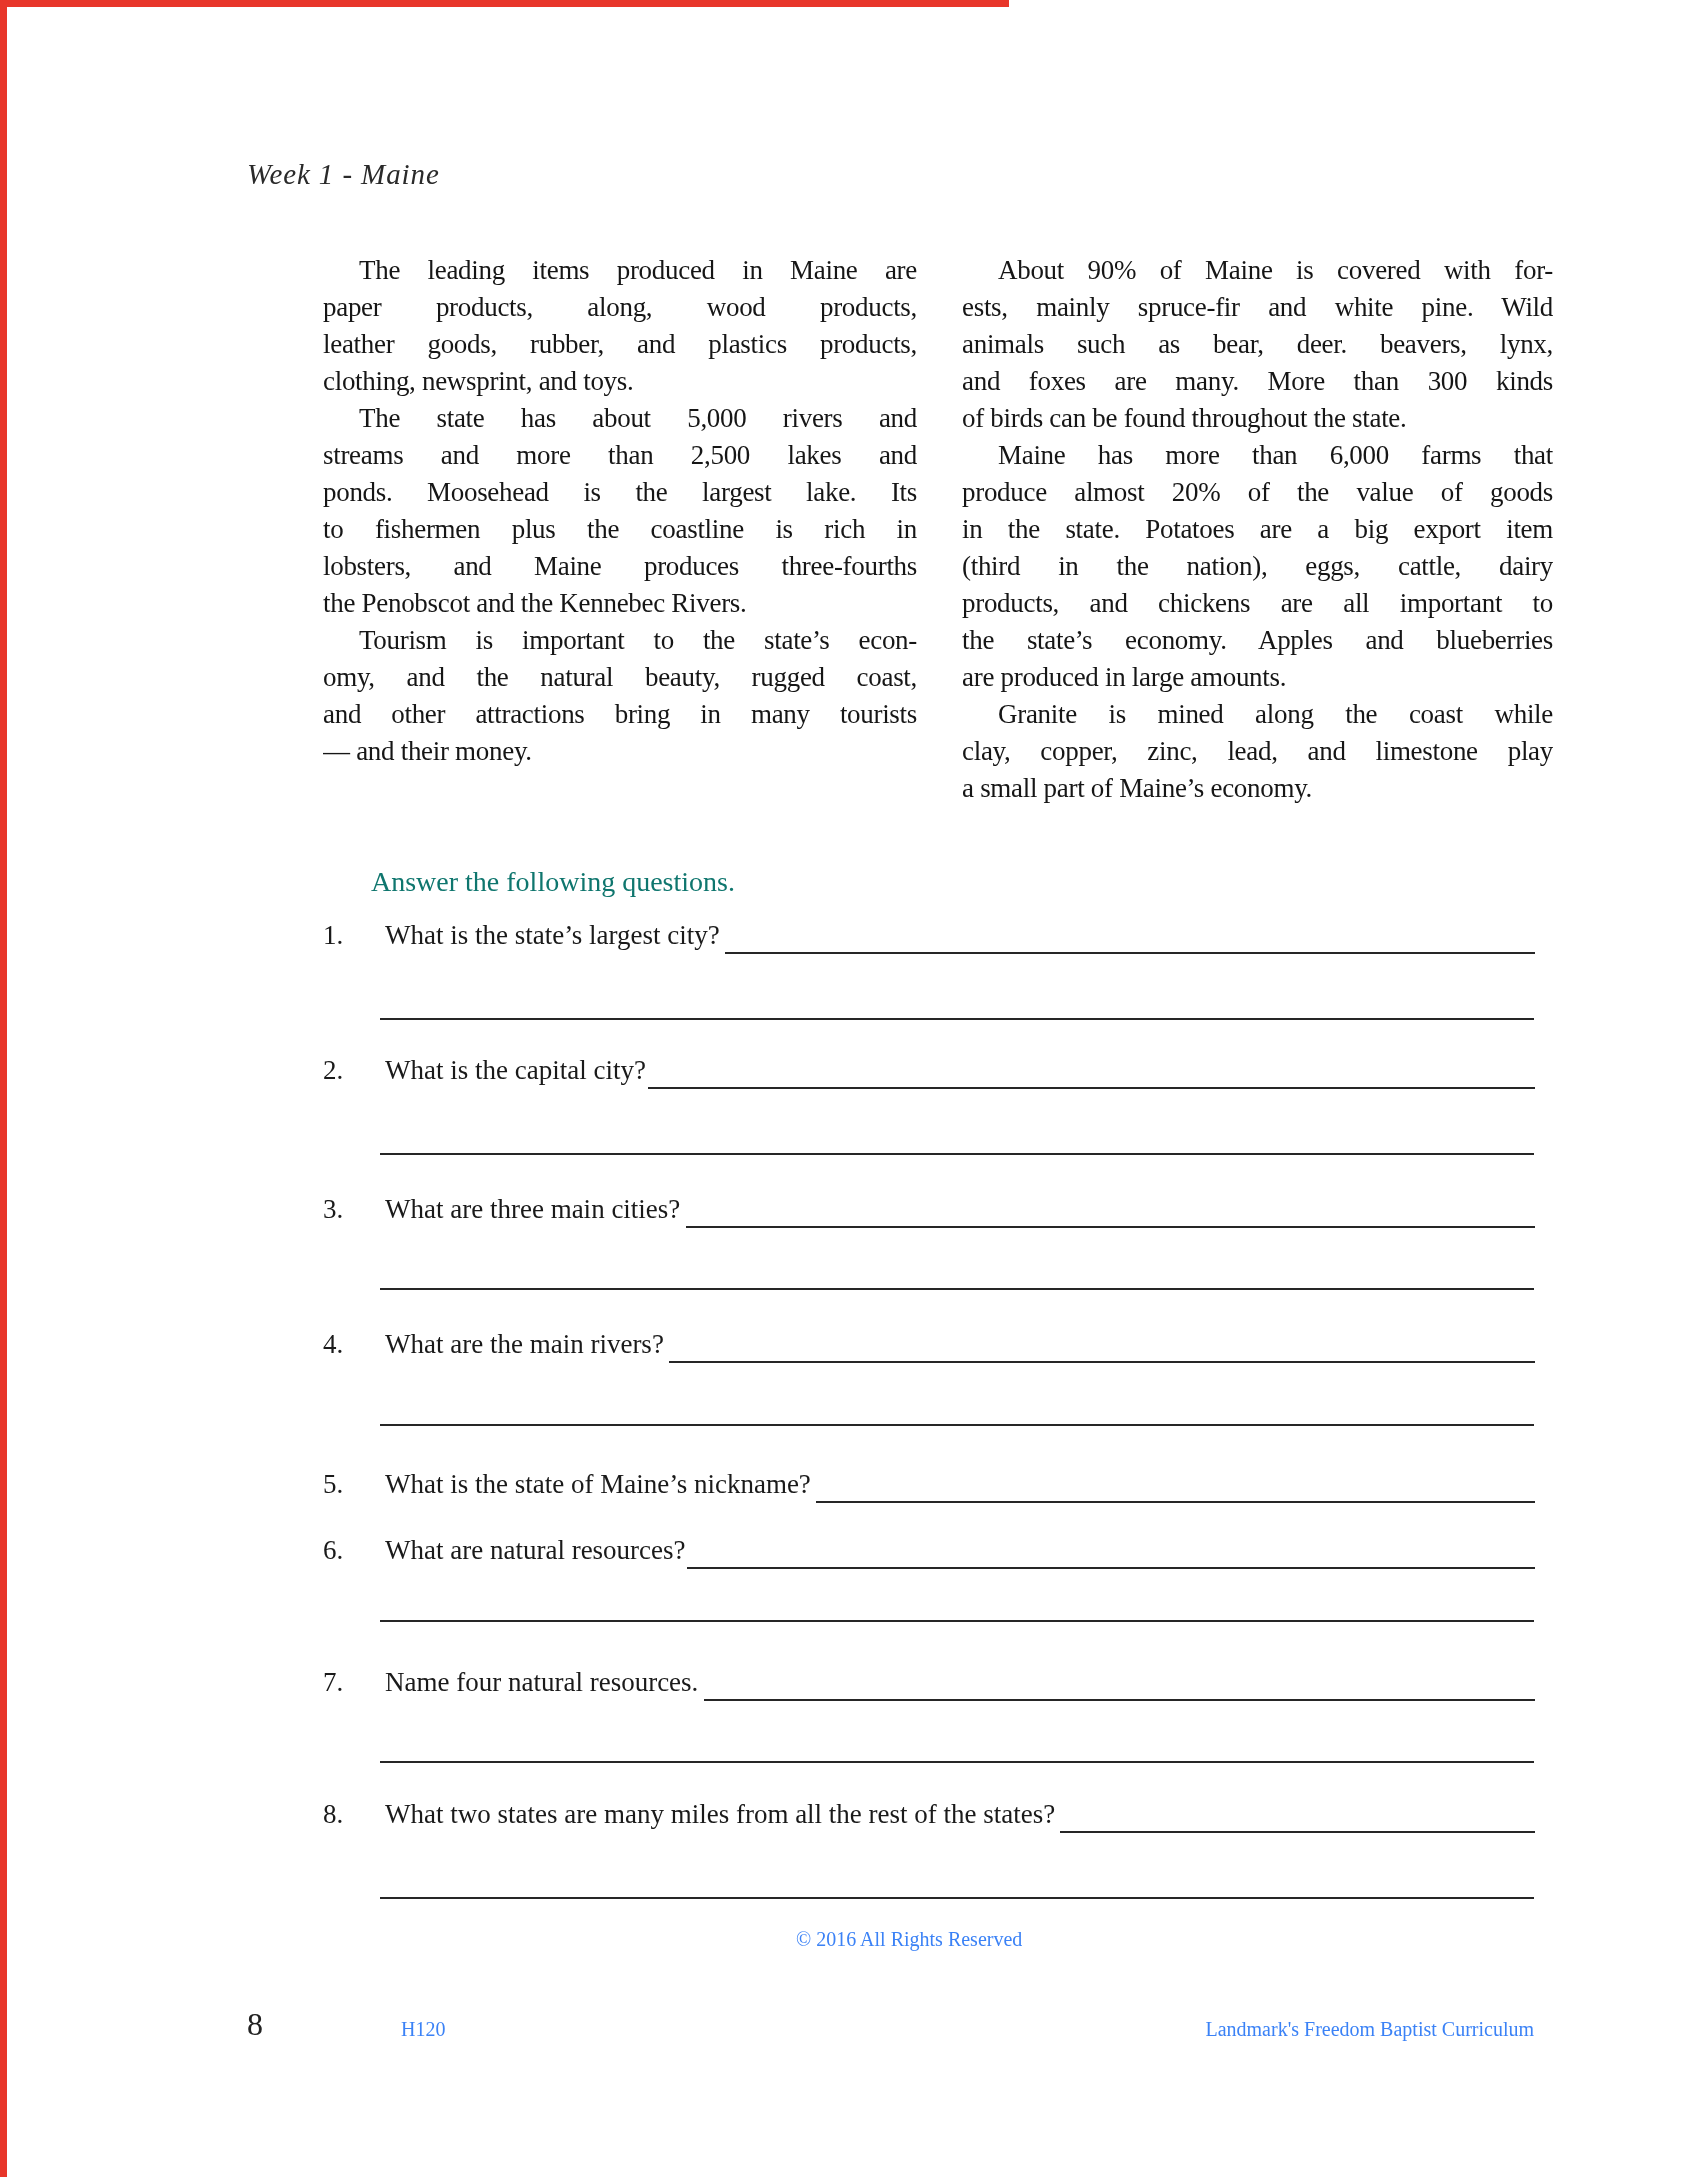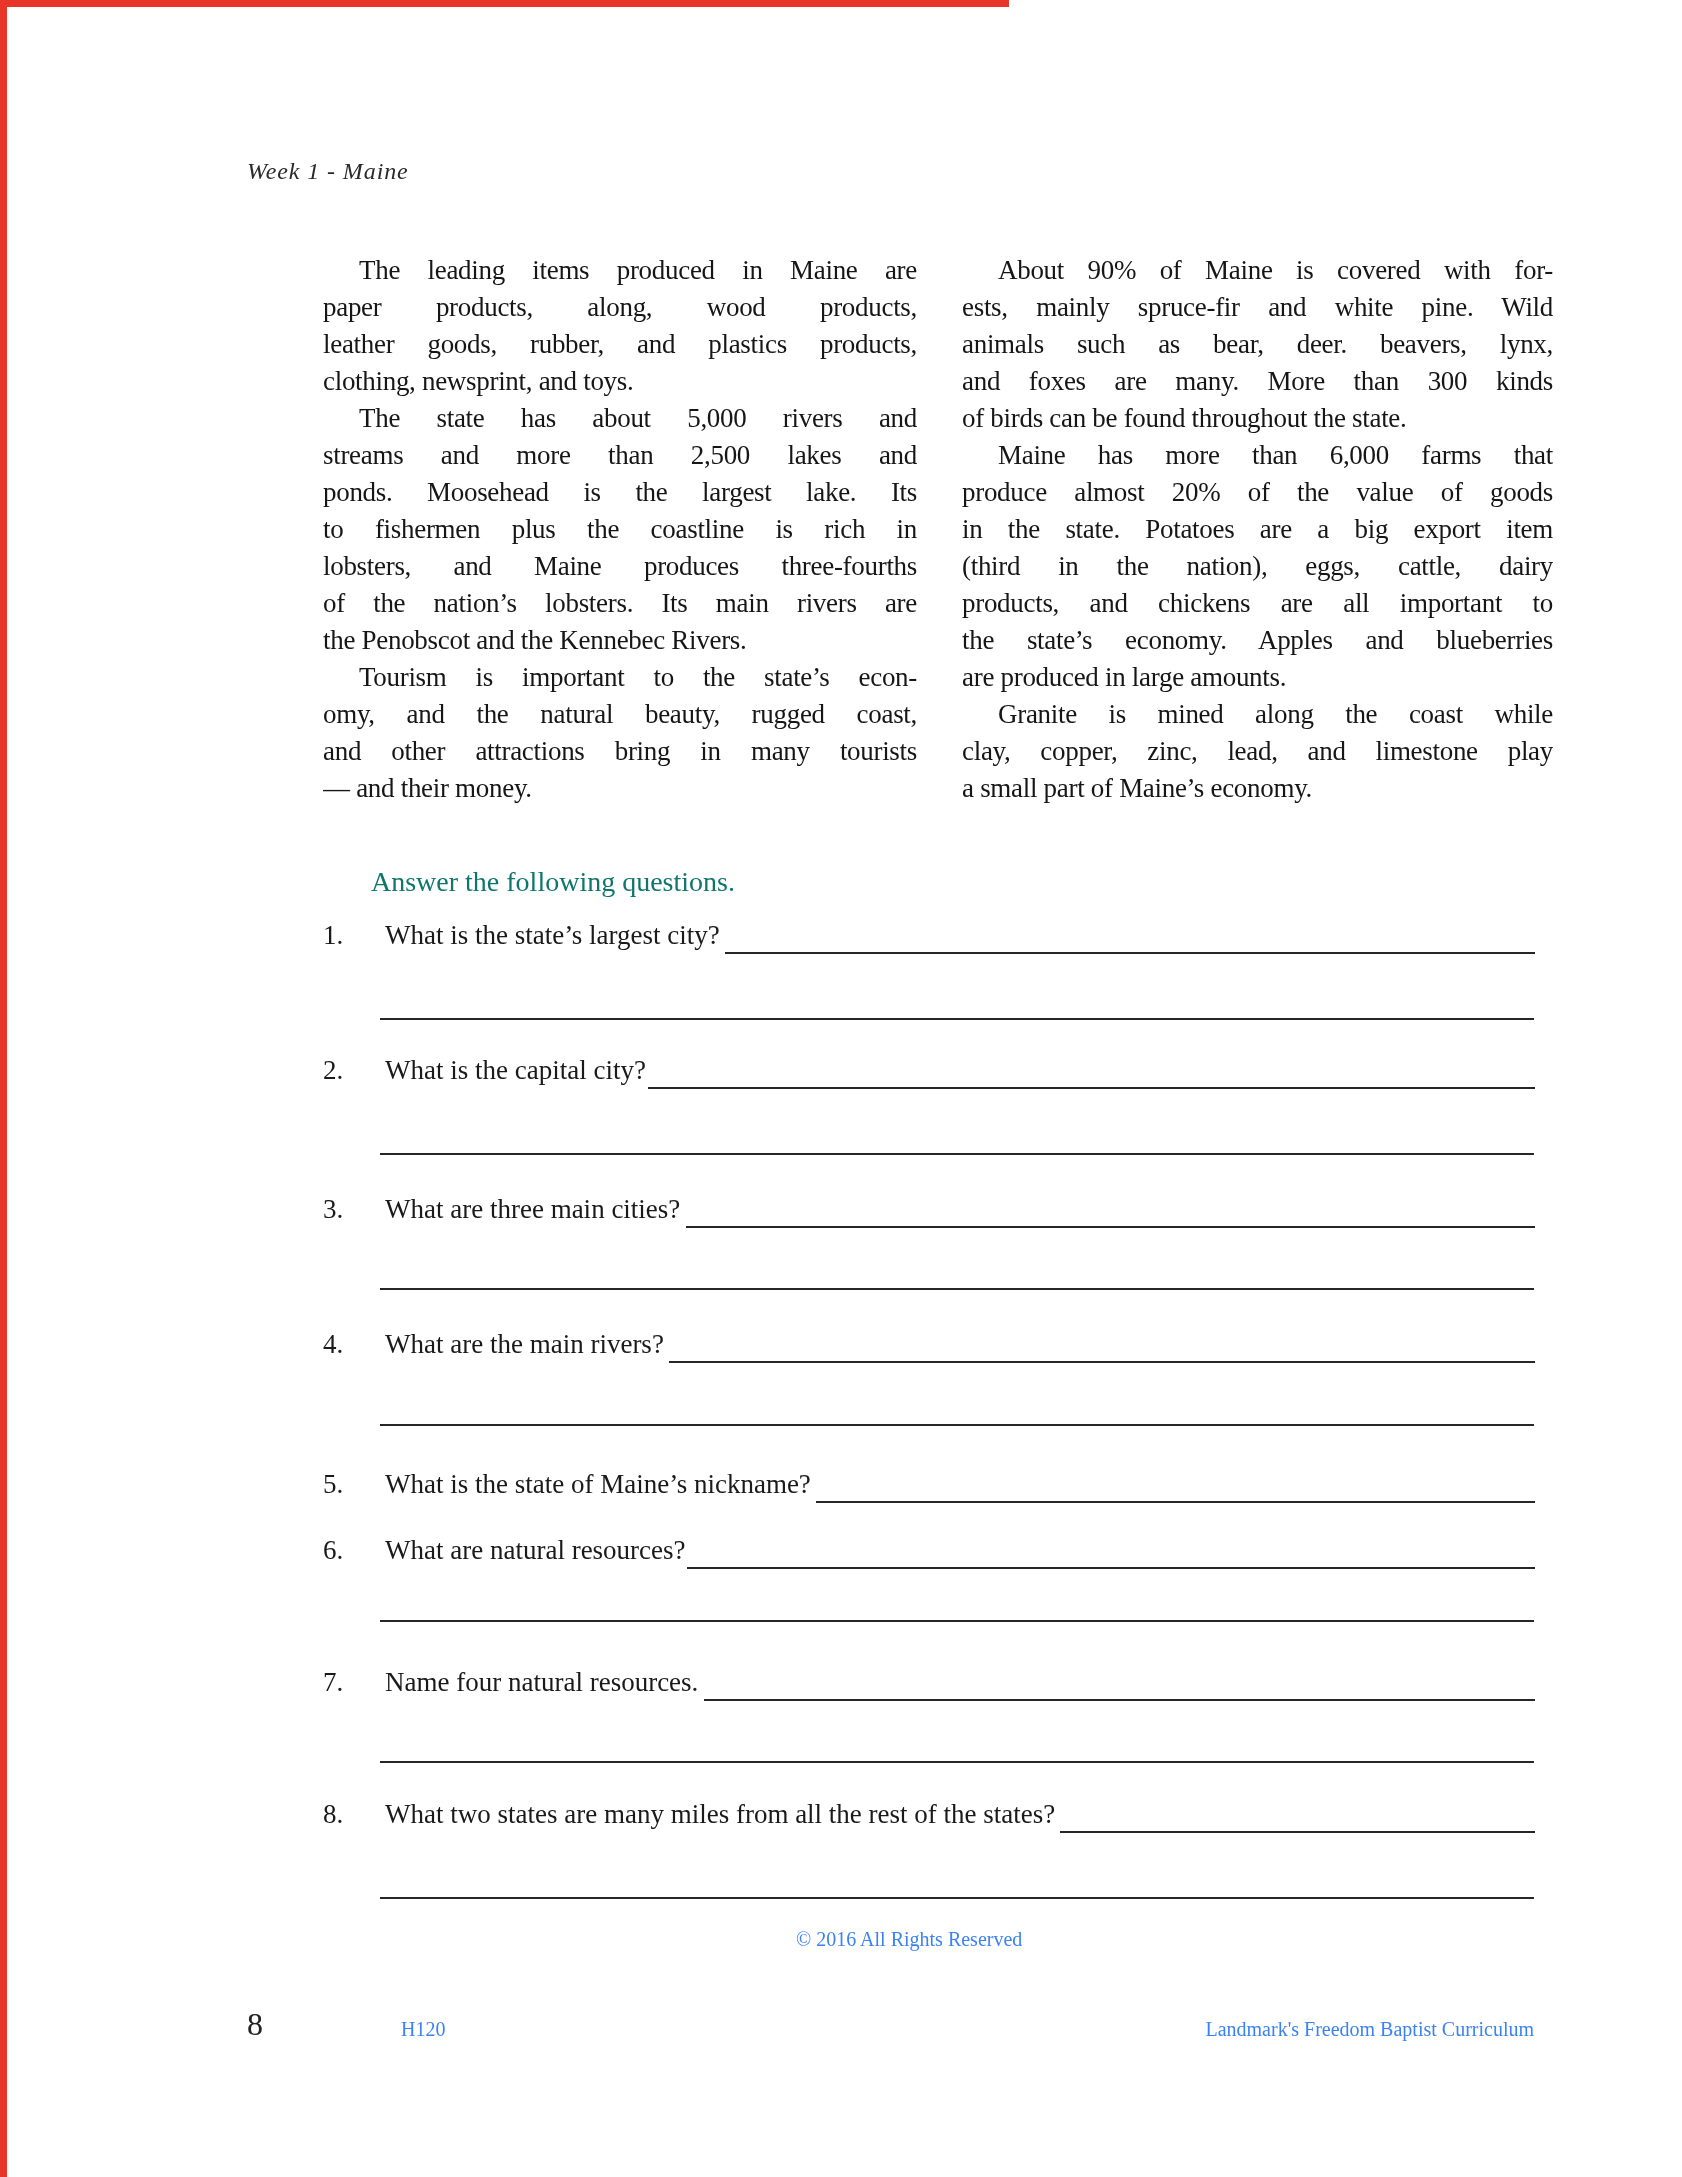--- a/index.html
+++ b/index.html
@@ -14,21 +14,21 @@
   .abs { position: absolute; }
 
   
   .edge-top  { left: 0; top: 0; width: 1009px; height: 7px; }
   .edge-left { left: 0; top: 0; width: 7px; height: 2177px; }
 
   
   .page-header {
     left: 247px; top: 158px;
     font-style: italic;
-    font-size: 24px;
+    font-size: 29px;
     letter-spacing: 0.9px;
     color: #2a2a2a;
   }
 
   
   .col {
     top: 252px;
     font-size: 27px;
     letter-spacing: -0.3px;
     color: #161616;
@@ -99,21 +99,20 @@
 <div class="abs col col-left">
     <div class="bline just indent">The leading items produced in Maine are</div>
     <div class="bline just">paper products, along, wood products,</div>
     <div class="bline just">leather goods, rubber, and plastics products,</div>
     <div class="bline">clothing, newsprint, and toys.</div>
     <div class="bline just indent">The state has about 5,000 rivers and</div>
     <div class="bline just">streams and more than 2,500 lakes and</div>
     <div class="bline just">ponds. Moosehead is the largest lake. Its</div>
     <div class="bline just">to fishermen plus the coastline is rich in</div>
     <div class="bline just">lobsters, and Maine produces three-fourths</div>
-    <div class="bline just">of the nation’s lobsters. Its main rivers are</div>
     <div class="bline">the Penobscot and the Kennebec Rivers.</div>
     <div class="bline just indent">Tourism is important to the state’s econ-</div>
     <div class="bline just">omy, and the natural beauty, rugged coast,</div>
     <div class="bline just">and other attractions bring in many tourists</div>
     <div class="bline">— and their money.</div>
   </div>
 <div class="abs col col-right">
     <div class="bline just indent">About 90% of Maine is covered with for-</div>
     <div class="bline just">ests, mainly spruce-fir and white pine. Wild</div>
     <div class="bline just">animals such as bear, deer. beavers, lynx,</div>

